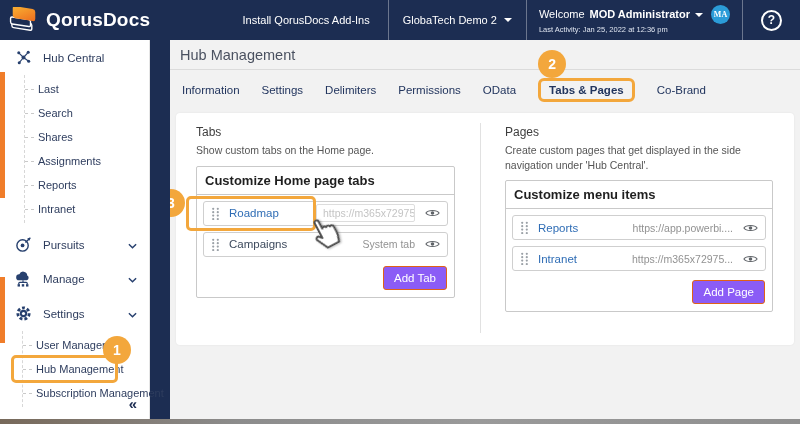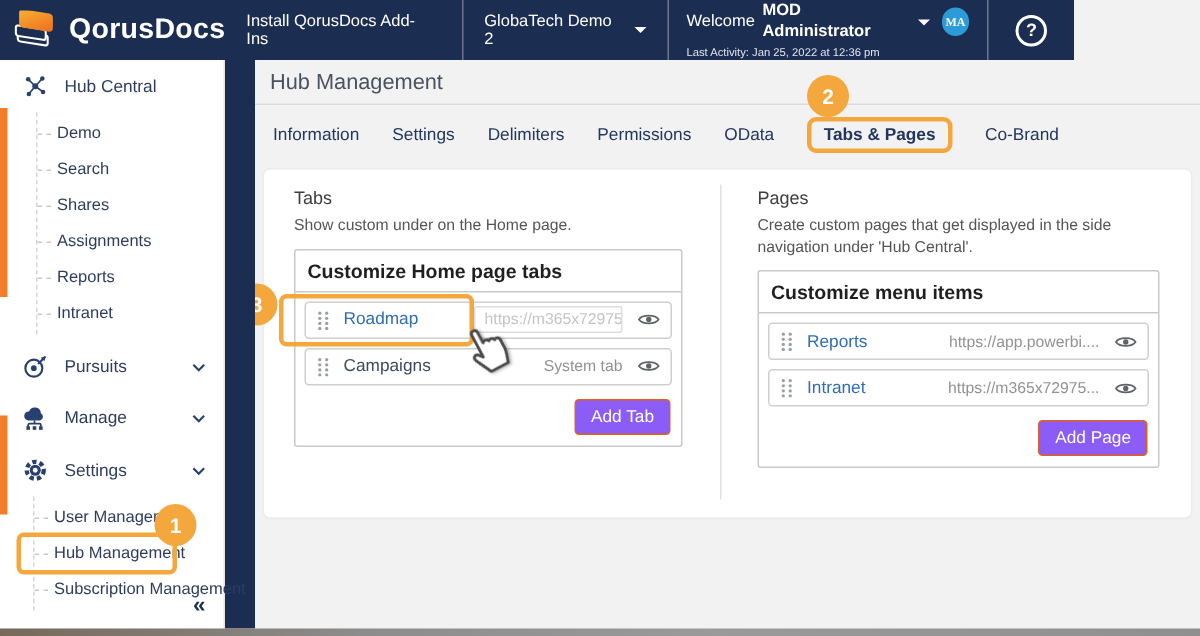--- a/index.html
+++ b/index.html
@@ -1,20 +1,20 @@
 <!DOCTYPE html>
 <html><head>
 <meta charset="utf-8">
 <style>
   * { margin:0; padding:0; box-sizing:border-box; }
   html,body { width:800px; height:424px; font-family:"Liberation Sans","DejaVu Sans",sans-serif; background:#fff; }
   .screen { position:relative; width:800px; height:424px; overflow:hidden; background:#f2f2f2; }
 
   
-  .header { position:absolute; left:0; top:0; width:716px; height:40px; background:#1c2d52; color:#fff; display:flex; align-items:stretch; z-index:20; }
+  .header { position:absolute; left:0; top:0; width:800px; height:40px; background:#1c2d52; color:#fff; display:flex; align-items:stretch; z-index:20; }
   .brand { display:flex; align-items:center; gap:7px; padding-left:9px; flex:1; }
   .brand-text { font-size:19px; font-weight:bold; letter-spacing:.2px; }
   .hsec { display:flex; align-items:center; border-left:1px solid rgba(255,255,255,.35); padding:0 14px; }
   .hsec.nb { border-left:none; }
   .install { font-size:11px; padding-right:18px; }
   .tenant { font-size:11px; gap:7px; }
   .userbox { flex-direction:column; justify-content:center; align-items:flex-start; line-height:1.25; padding:12px 12px; }
   .uline { display:flex; align-items:center; gap:5px; font-size:11px; }
   .uname { font-weight:bold; }
   .lastact { font-size:7.5px; color:#dfe5f0; margin-top:1px; }
@@ -135,21 +135,21 @@
             <circle cx="4" cy="4" r="1.6" fill="#27406e"></circle>
           <circle cx="14" cy="3.5" r="1.6" fill="#27406e"></circle>
             <circle cx="4.5" cy="14.5" r="1.6" fill="#27406e"></circle>
           <circle cx="14.5" cy="13" r="1.6" fill="#27406e"></circle>
         </svg>
       </span>
       <span>Hub Central</span>
     </div>
 
     <ul class="sub-list">
-      <li class="sub-item">Demo</li>
+      <li class="sub-item">Last</li>
       <li class="sub-item">Search</li>
       <li class="sub-item">Shares</li>
       <li class="sub-item">Assignments</li>
       <li class="sub-item">Reports</li>
       <li class="sub-item">Intranet</li>
     </ul>
 
     <div class="side-group">
       <span class="gicon">
         <svg width="17" height="17" viewBox="0 0 18 18">
@@ -231,21 +231,21 @@
         <span>Tabs &amp; Pages</span>
         <span class="callout c2">2</span>
       </span>
       <span class="tab">Co-Brand</span>
     </div>
 
     <div class="panel">
 
       <div class="col-left">
         <div class="sec-head">Tabs</div>
-        <div class="sec-desc">Show custom under on the Home page.</div>
+        <div class="sec-desc">Show custom tabs on the Home page.</div>
 
         <div class="data-table">
           <div class="dt-header">Customize Home page tabs</div>
           <div class="dt-body">
 
             <div class="dt-row">
               <span class="drag">
                 <svg width="9" height="13" viewBox="0 0 9 13" fill="#9aa0a6">
                   <circle cx="2.2" cy="1.8" r="1.1"></circle>
                     <circle cx="6.8" cy="1.8" r="1.1"></circle>

